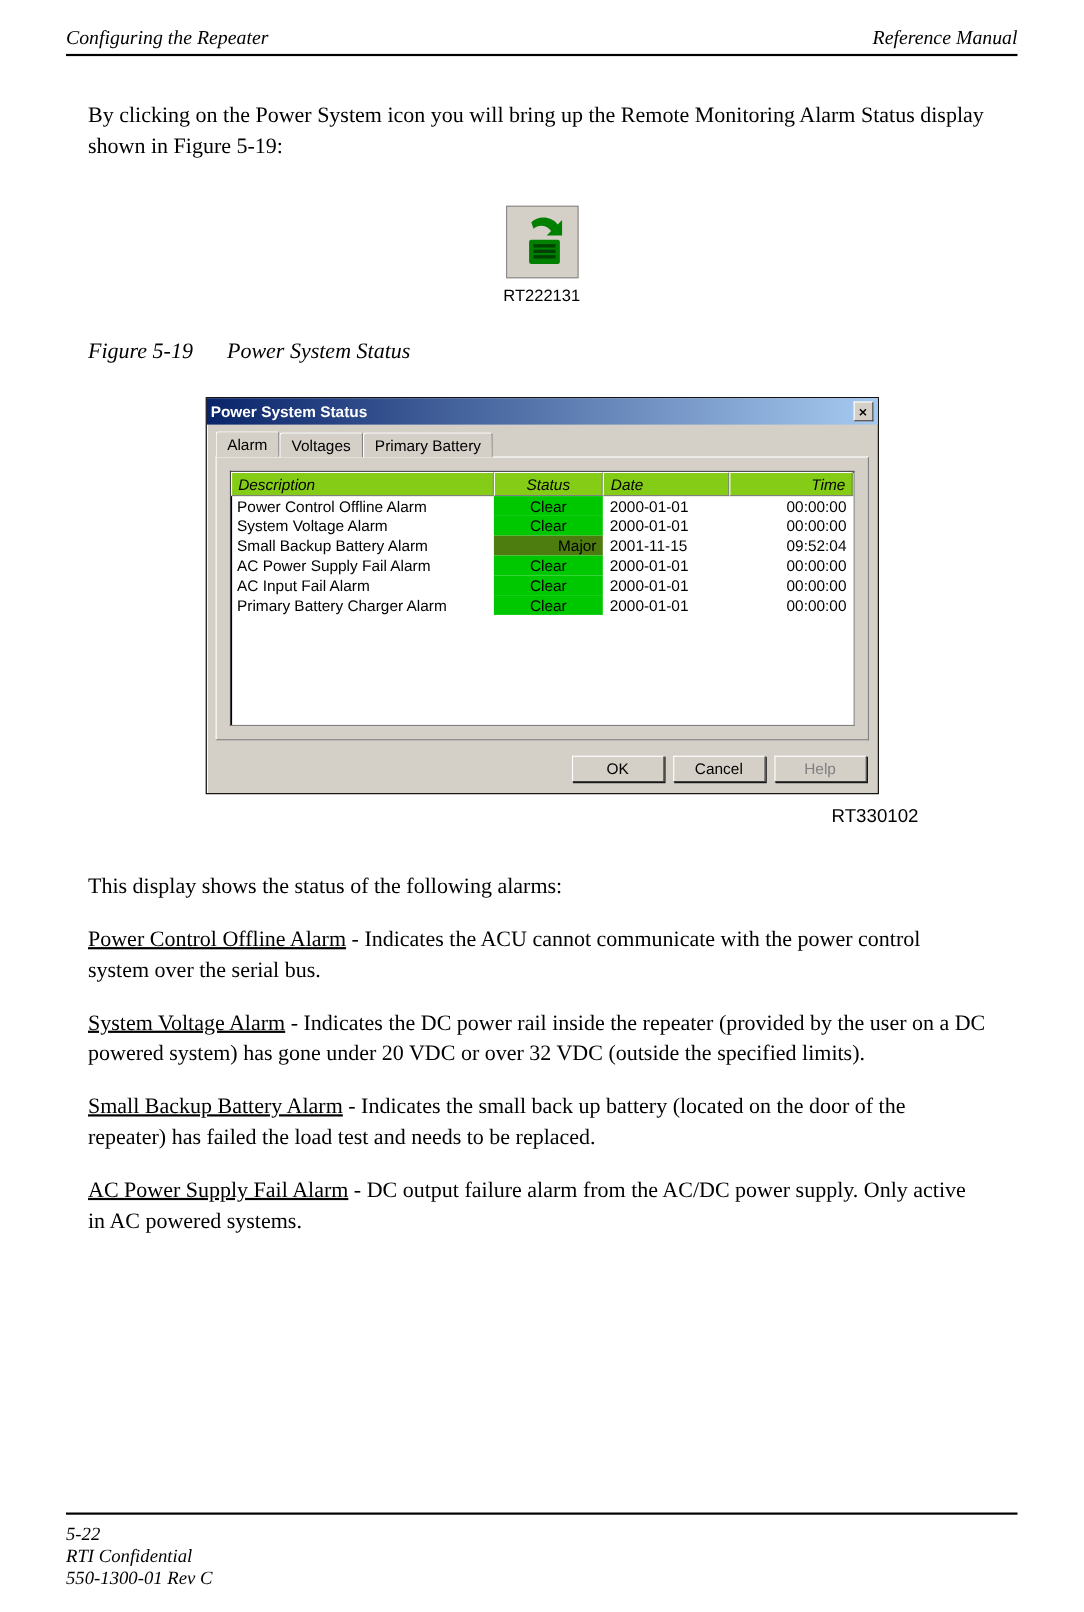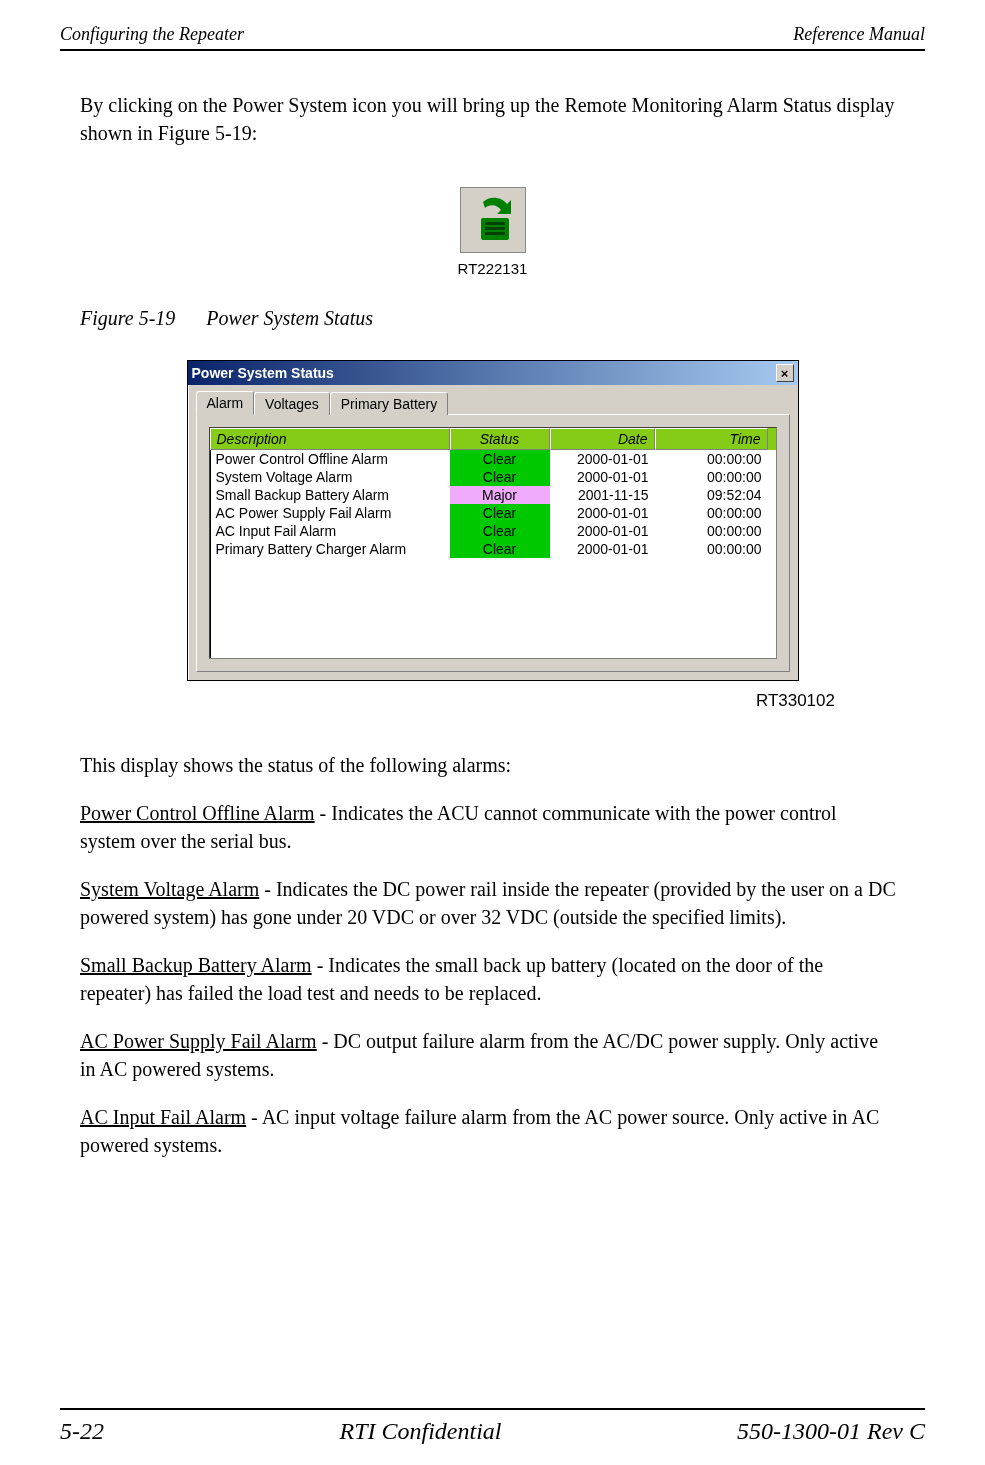--- a/index.html
+++ b/index.html
@@ -155,33 +155,33 @@
   .lv-head-cell {
     padding: 2px 6px;
     border: 1px solid #fff;
     border-right-color: #808080;
     border-bottom-color: #808080;
     font-size: 14px;
     box-sizing: border-box;
   }
   .c-desc { width: 240px; }
   .c-status { width: 100px; text-align: center;}
-  .c-date { width: 105px; text-align: right;}
+  .c-date { width: 115px; text-align: left;}
   .c-time { width: 113px; text-align: right;}
   .lv-body { }
   .lv-row { display: flex; }
   .lv-cell {
     padding: 0 6px;
     font-size: 14px;
     box-sizing: border-box;
     line-height: 18px;
     white-space: nowrap;
   }
   .status-clear { background: #00c800; text-align: center;}
-  .status-major { background: #f0abfc; text-align: center;}
+  .status-major { background: #4d7c0f; text-align: right;}
   .btn-row {
     display: flex;
     justify-content: flex-end;
     gap: 8px;
     padding: 6px 10px 10px 10px;
   }
   .win-btn {
     width: 82px;
     padding: 3px 0;
     text-align: center;
@@ -204,21 +204,22 @@
   .footer {
     position: absolute;
     bottom: 20px;
     left: 60px;
     right: 60px;
     border-top: 2px solid #000;
     padding-top: 8px;
     display: flex;
     justify-content: space-between;
     font-style: italic;
-    font-size: 24px;
+    font-size: 17px;
+    flex-direction: column;
   }
 </style>
 </head>
 <body>
 
 <div class="page">
   <div class="header">
     <span>Configuring the Repeater</span>
     <span>Reference Manual</span>
   </div>
@@ -298,40 +299,42 @@
               <div class="lv-row">
                 <div class="lv-cell c-desc">Primary Battery Charger Alarm</div>
                 <div class="lv-cell c-status status-clear">Clear</div>
                 <div class="lv-cell c-date">2000-01-01</div>
                 <div class="lv-cell c-time">00:00:00</div>
               </div>
             </div>
           </div>
         </div>
       </div>
+      <div class="btn-row">
+        <div class="win-btn">OK</div>
+        <div class="win-btn">Cancel</div>
+        <div class="win-btn disabled">Help</div>
+      </div>
     </div>
   </div>
   <div class="rt-label">RT330102</div>
 
   <p class="body-text">This display shows the status of the following alarms:</p>
 
   <p class="body-text">
     <span class="u">Power Control Offline Alarm</span><span> - Indicates the ACU cannot communicate with the power control system over the serial bus.</span>
   </p>
   <p class="body-text">
     <span class="u">System Voltage Alarm</span><span> - Indicates the DC power rail inside the repeater (provided by the user on a DC powered system) has gone under 20 VDC or over 32 VDC (outside the specified limits).</span>
   </p>
   <p class="body-text">
     <span class="u">Small Backup Battery Alarm</span><span> - Indicates the small back up battery (located on the door of the repeater) has failed the load test and needs to be replaced.</span>
   </p>
   <p class="body-text">
     <span class="u">AC Power Supply Fail Alarm</span><span> - DC output failure alarm from the AC/DC power supply. Only active in AC powered systems.</span>
   </p>
-  <p class="body-text">
-    <span class="u">AC Input Fail Alarm</span><span> - AC input voltage failure alarm from the AC power source. Only active in AC powered systems.</span>
-  </p>
 
   <div class="footer">
     <span>5-22</span>
     <span>RTI Confidential</span>
     <span>550-1300-01 Rev C</span>
   </div>
 </div>
 
 </body></html>

